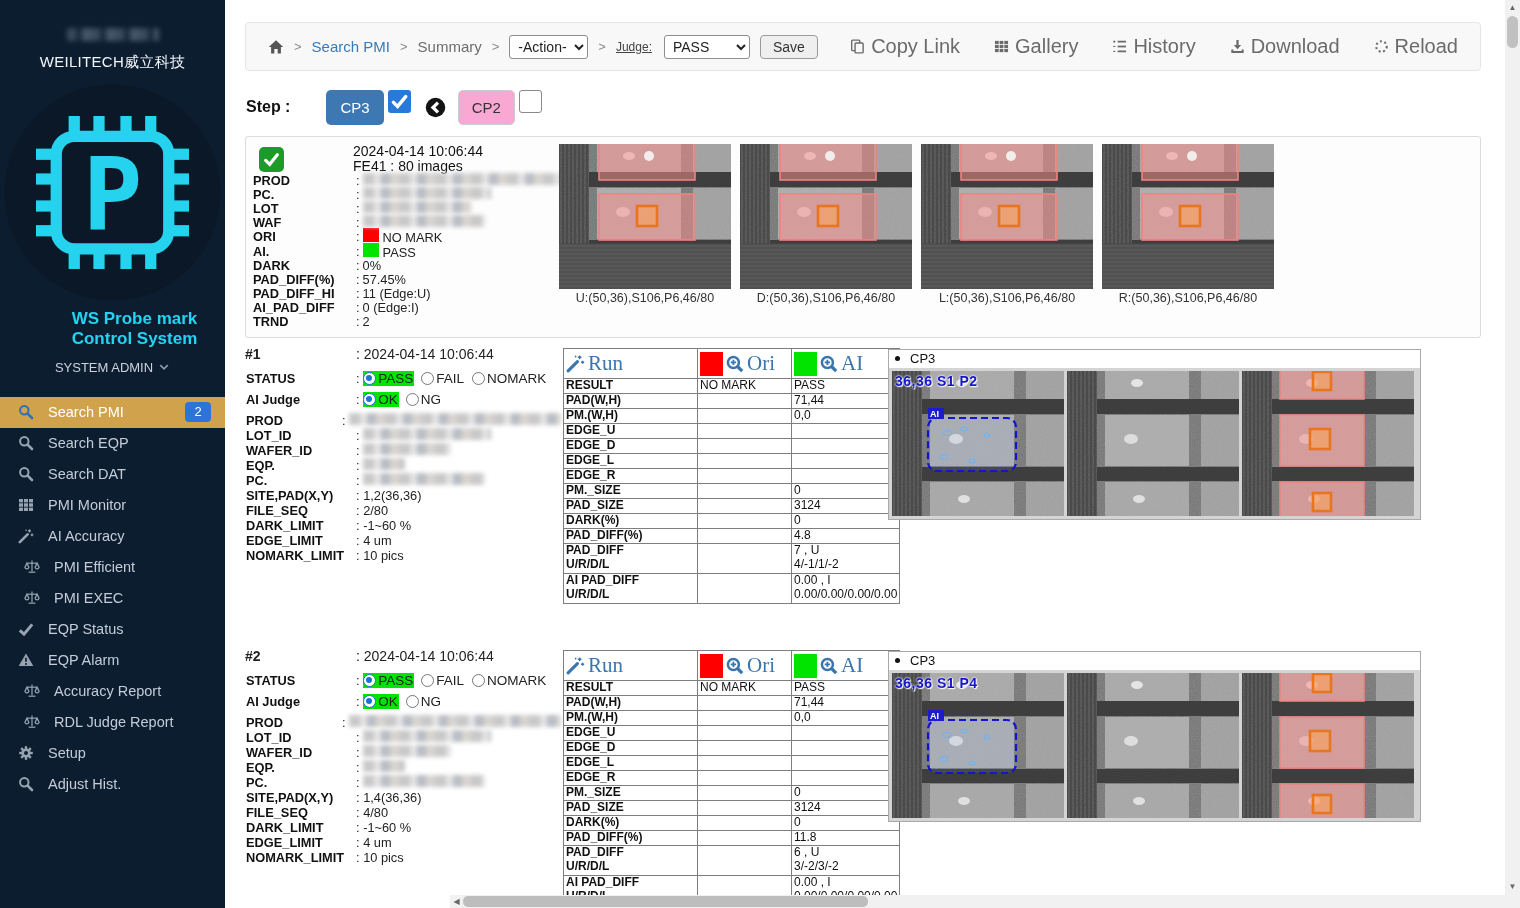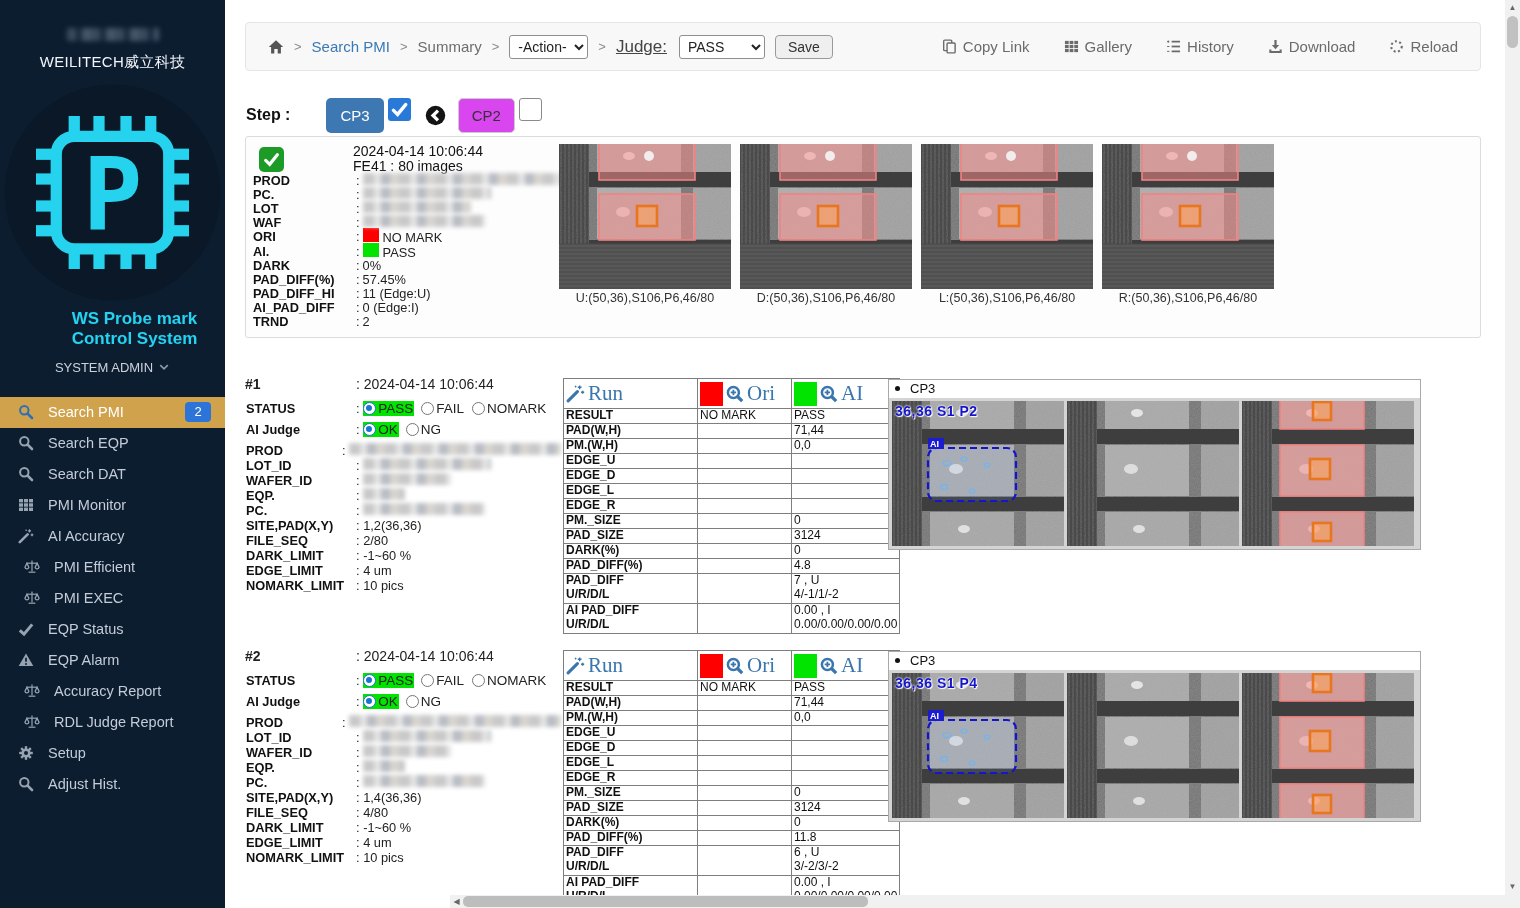--- a/index.html
+++ b/index.html
@@ -35,33 +35,33 @@
   #main { position:absolute; left:225px; top:0; width:1280px; height:908px; background:#fff; }
 
   
   #crumbbar { position:absolute; left:20px; top:22px; width:1236px; height:49px; background:#f8f8f8;
     border:1px solid #e5e5e5; border-radius:4px; display:flex; align-items:center; padding:0 22px; }
   .crumb-left { display:flex; align-items:center; gap:10px; font-size:15px; color:#6d6d6d; }
   .crumb-sep { color:#8a8a8a; font-size:13px; }
   .crumb-link { color:#3879b6; text-decoration:none; cursor:pointer; }
   .home-ic { width:16px; height:16px; color:#555; cursor:pointer; }
   .sel { font-size:14px; padding:2px 4px; border:1px solid #8f8f8f; border-radius:3px; background:#fff; color:#222; }
-  #judge-label { color:#444; font-size:17px; margin-right:2px;text-decoration:underline; }
+  #judge-label { color:#444; font-size:12px; margin-right:2px;text-decoration:underline; }
   .btn-save { font-size:14px; padding:3px 12px; border:1px solid #9a9a9a; border-radius:4px;
     background:#efefef; color:#333; cursor:pointer; }
   .crumb-right { margin-left:auto; display:flex; align-items:center; gap:34px; }
-  .tool-link { display:inline-flex; align-items:center; gap:6px; color:#6b6b6b; font-size:15px; cursor:pointer; }
+  .tool-link { display:inline-flex; align-items:center; gap:6px; color:#6b6b6b; font-size:20px; cursor:pointer; }
   .tool-link .ic { width:15px; height:15px; color:#6b6b6b; }
 
   
-  #steprow { position:absolute; left:21px; top:96px; display:flex; align-items:center; height:38px; }
+  #steprow { position:absolute; left:21px; top:88px; display:flex; align-items:center; height:38px; }
   #step-label { font-weight:bold; font-size:16px; color:#111; margin-right:36px; }
   .step-btn { border-radius:5px; font-size:15px; padding:8px 13px; cursor:pointer; border:1px solid transparent; }
   .step-btn.on { background:#3d78b3; color:#fff; }
-  .step-btn.off { background:#d946ef; color:#333; border:1px solid #ccc; }
+  .step-btn.off { background:#f9a8d4; color:#333; border:1px solid #ccc; }
   .chk { width:23px; height:23px; border-radius:3px; margin-left:4px; cursor:pointer; position:relative; top:-6px; }
   .chk.checked { background:#2979d9; }
   .chk.unchecked { background:#fff; border:1.5px solid #8a8a8a; }
   .chk svg { padding:3px; }
   .step-arrow { width:21px; height:21px; margin:0 12px 0 14px; cursor:pointer; }
 
   
   #summary { position:absolute; left:20px; top:136px; width:1236px; height:202px;
     border:1px solid #dcdcdc; border-radius:3px; background:#fdfdfd; }
   .green-check { position:absolute; left:13px; top:10px; width:25px; height:25px;
@@ -729,21 +729,21 @@
                 <rect x="78" y="62" width="20" height="20" fill="rgba(255,165,85,0.55)" stroke="#e8761e" stroke-width="2.6"></rect>
                 <ellipse cx="90" cy="12" rx="5" ry="5" fill="#f5f5f5" opacity="0.9"></ellipse>
               </svg>
             </div>
   <div class="cap">R:(50,36),S106,P6,46/80</div>
           </div>
         </div>
     </section>
 
     <div id="records">
-        <section class="record" style="top: 376px; height: 278px;">
+        <section class="record" style="top: 346px; height: 278px;">
    <div class="rec-title">
      <b>#1</b>: 2024-04-14 10:06:44</div>
    <div class="rec-fields">
             <div class="rf sp">
    <span class="rf-label">STATUS</span>
               <span>:&nbsp;</span>
               <span class="opt hl">
       <span class="radio on"></span>
       <span class="ol">PASS</span>
               </span>

